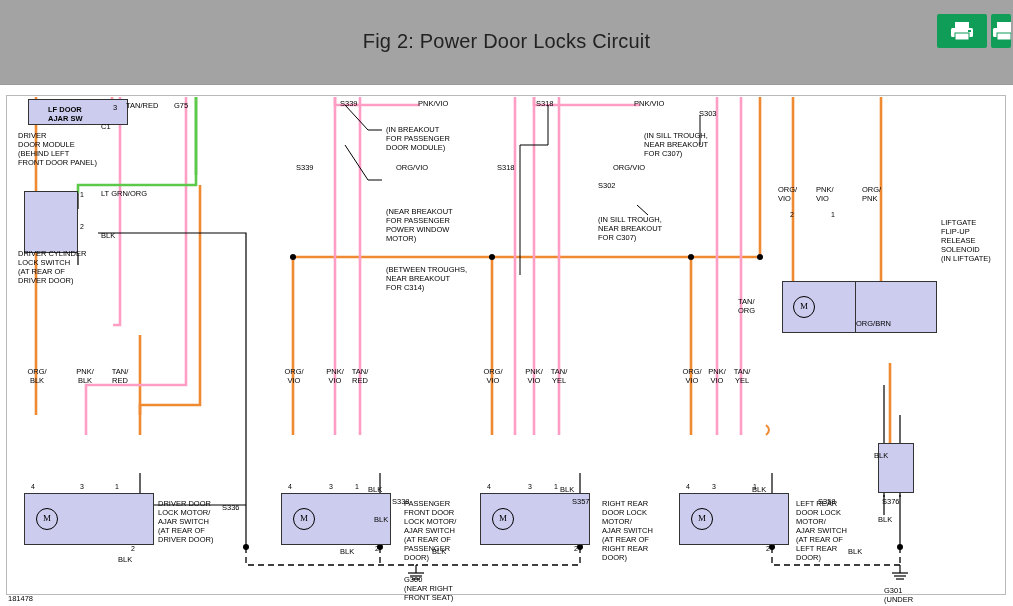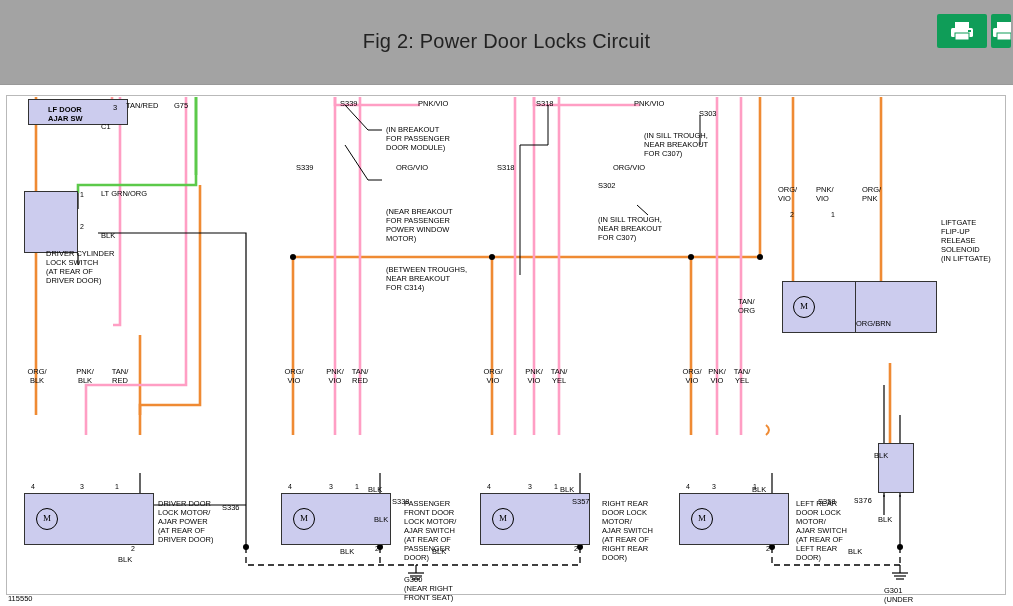--- a/index.html
+++ b/index.html
@@ -277,28 +277,32 @@
   <div style="position:absolute;left:855px;top:196px;width:1px;height:52px;background:#333"></div>
 
   <div class="motor" style="left:36px;top:423px">M</div>
   <div class="motor" style="left:293px;top:423px">M</div>
   <div class="motor" style="left:492px;top:423px">M</div>
   <div class="motor" style="left:691px;top:423px">M</div>
   <div class="motor" style="left:793px;top:211px">M</div>
 
   <div class="lbl" style="left:48px;top:20px;font-weight:bold;">LF DOOR
 AJAR SW</div>
+  <div class="lbl" style="left:18px;top:46px;">DRIVER
+DOOR MODULE
+(BEHIND LEFT
+FRONT DOOR PANEL)</div>
   <div class="lbl" style="left:113px;top:18px;">3</div>
   <div class="lbl" style="left:101px;top:37px;">C1</div>
 
   <div class="lbl" style="left:126px;top:16px;">TAN/RED</div>
   <div class="lbl" style="left:174px;top:16px;">G75</div>
   <div class="lbl" style="left:101px;top:104px;">LT GRN/ORG</div>
   <div class="lbl" style="left:101px;top:146px;">BLK</div>
-  <div class="lbl" style="left:18px;top:164px;margin-left:28px;">DRIVER CYLINDER
+  <div class="lbl" style="left:18px;top:164px;">DRIVER CYLINDER
 LOCK SWITCH
 (AT REAR OF
 DRIVER DOOR)</div>
   <div class="pinnum" style="left:80px;top:106px">1</div>
   <div class="pinnum" style="left:80px;top:138px">2</div>
 
   <div class="lbl" style="left:386px;top:40px;">(IN BREAKOUT
 FOR PASSENGER
 DOOR MODULE)</div>
   <div class="lbl" style="left:386px;top:122px;">(NEAR BREAKOUT
@@ -378,21 +382,21 @@
 VIO</div>
   <div class="lbl c" style="left:727px;top:282px;width:30px">TAN/
 YEL</div>
 
   <div class="pinnum" style="left:31px;top:398px">4</div>
   <div class="pinnum" style="left:80px;top:398px">3</div>
   <div class="pinnum" style="left:115px;top:398px">1</div>
   <div class="pinnum" style="left:131px;top:460px">2</div>
   <div class="lbl" style="left:158px;top:414px;">DRIVER DOOR
 LOCK MOTOR/
-AJAR POWER
+AJAR SWITCH
 (AT REAR OF
 DRIVER DOOR)</div>
 
   <div class="pinnum" style="left:288px;top:398px">4</div>
   <div class="pinnum" style="left:329px;top:398px">3</div>
   <div class="pinnum" style="left:355px;top:398px">1</div>
   <div class="pinnum" style="left:375px;top:460px">2</div>
   <div class="lbl" style="left:404px;top:414px;">PASSENGER
 FRONT DOOR
 LOCK MOTOR/
@@ -429,26 +433,26 @@
   <div class="lbl" style="left:222px;top:418px;">S336</div>
   <div class="lbl" style="left:368px;top:400px;">BLK</div>
   <div class="lbl" style="left:374px;top:430px;">BLK</div>
   <div class="lbl" style="left:392px;top:412px;">S338</div>
   <div class="lbl" style="left:560px;top:400px;">BLK</div>
   <div class="lbl" style="left:572px;top:412px;">S357</div>
   <div class="lbl" style="left:752px;top:400px;">BLK</div>
   <div class="lbl" style="left:782px;top:412px;margin-left:36px;">S358</div>
   <div class="lbl" style="left:874px;top:366px;">BLK</div>
   <div class="lbl" style="left:878px;top:430px;">BLK</div>
-  <div class="lbl" style="left:854px;top:412px;font-family:Liberation Mono, monospace;">S376</div>
+  <div class="lbl" style="left:882px;top:412px;">S376</div>
   <div class="lbl" style="left:340px;top:462px;">BLK</div>
   <div class="lbl" style="left:432px;top:462px;">BLK</div>
   <div class="lbl" style="left:848px;top:462px;">BLK</div>
 
   <div class="lbl" style="left:404px;top:490px;">G300
 (NEAR RIGHT
 FRONT SEAT)</div>
   <div class="lbl" style="left:884px;top:490px;margin-top:11px;">G301
 (UNDER
 DRIVER SEAT)</div>
 
-  <div id="partnum">115550</div>
+  <div id="partnum">181478</div>
 </div>
 
 </body></html>

